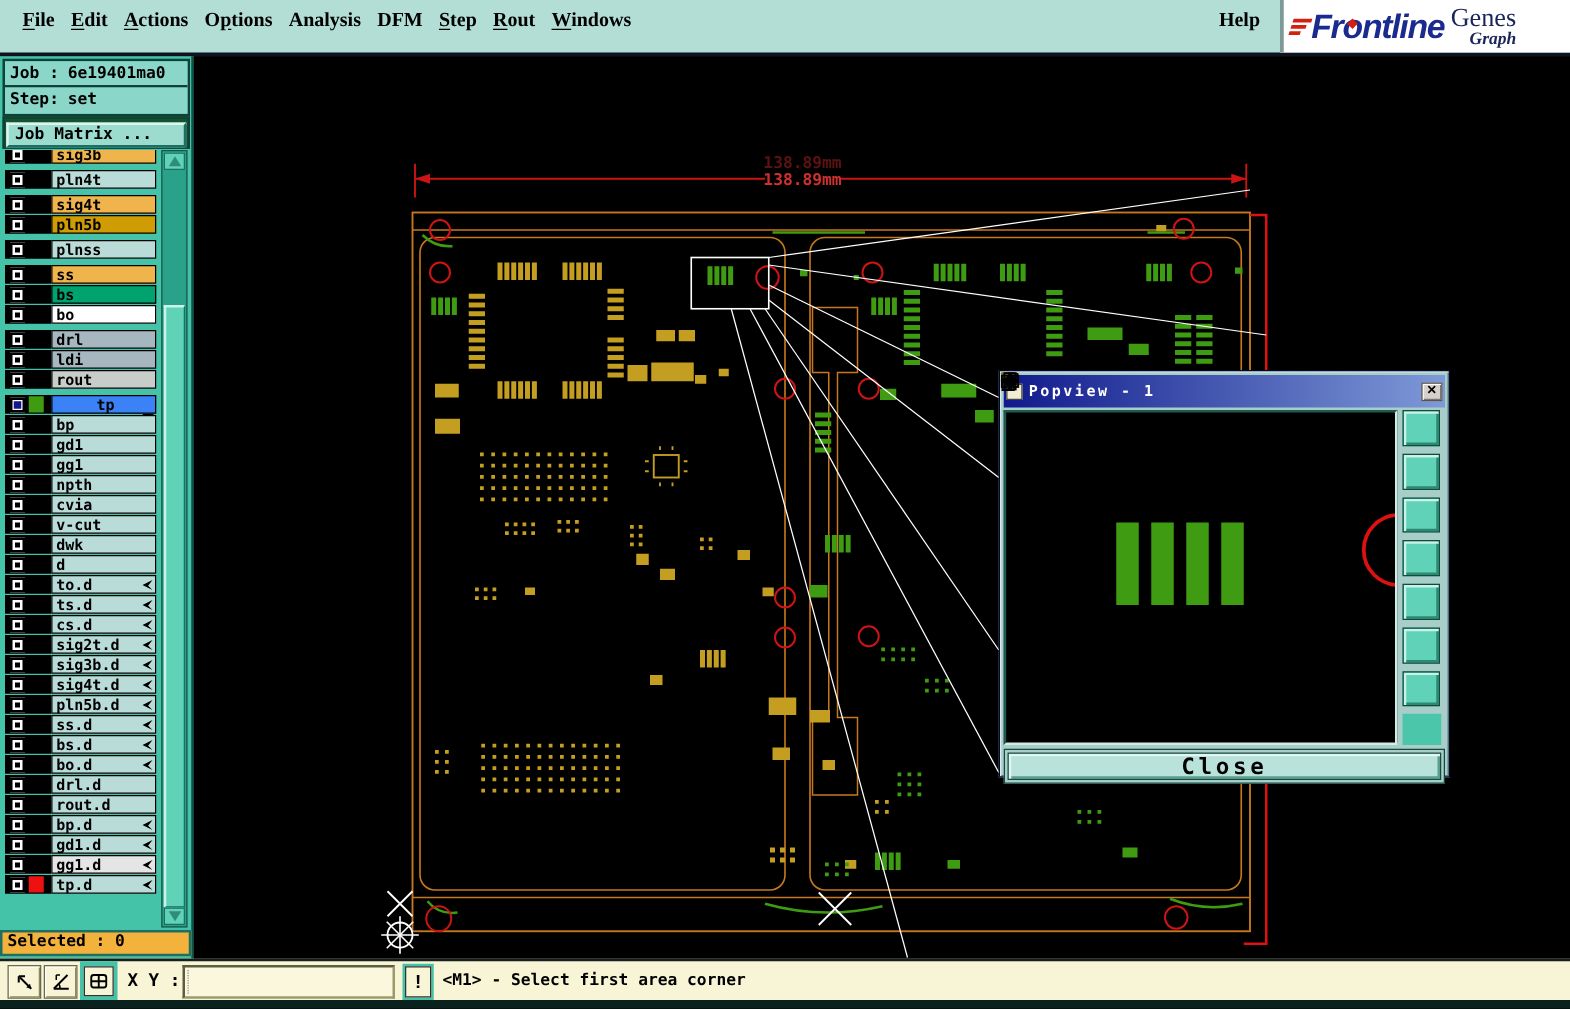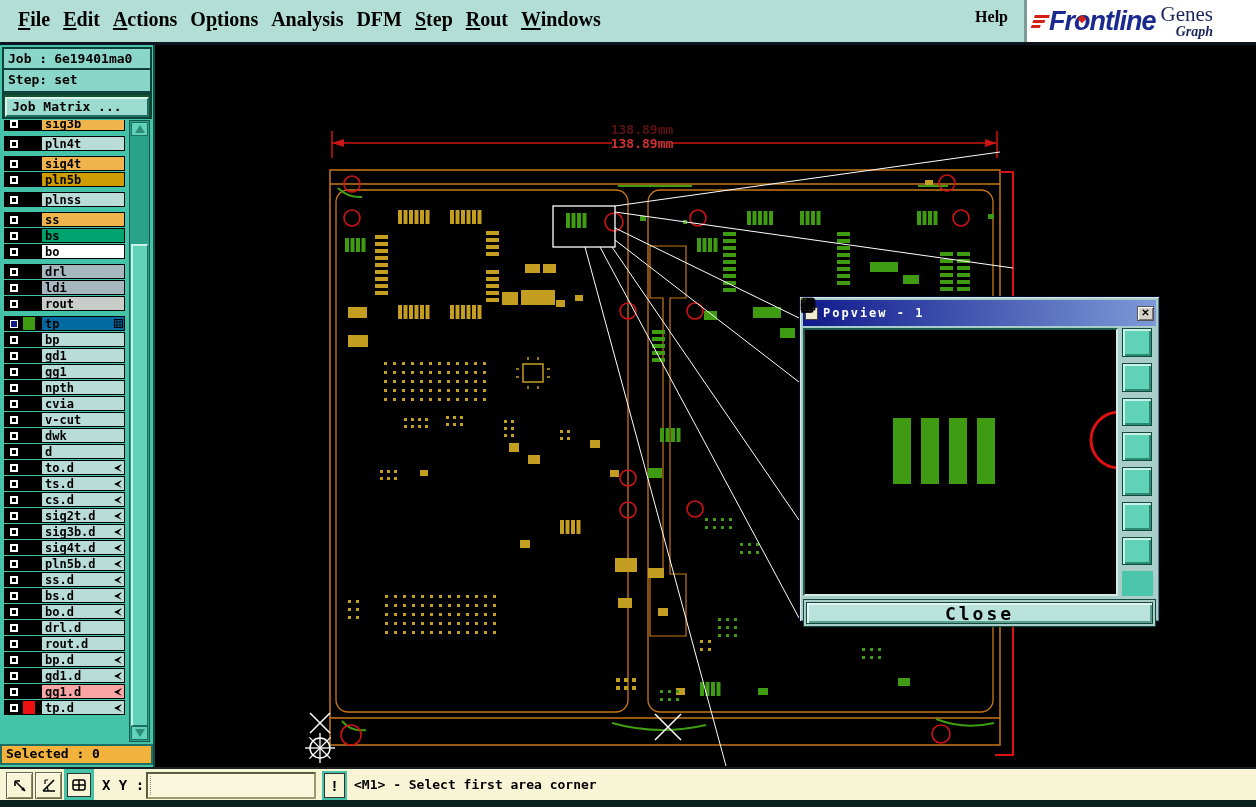--- a/index.html
+++ b/index.html
@@ -3,21 +3,21 @@
 <meta charset="utf-8">
 <style>
   * { margin:0; padding:0; box-sizing:border-box; }
   html,body { width:1256px; height:807px; overflow:hidden; }
   body { position:relative; background:#000; font-family:"DejaVu Sans Mono", monospace; }
 
   
   .header { position:absolute; left:0; top:0; width:1256px; height:45px;
             background:#b2ded6; border-bottom:3px solid #0d1420; display:flex; }
   .menu-items { display:flex; gap:13px; padding:8px 0 0 18px;
-                font-family:"Liberation Serif", serif; font-weight:bold; font-size:20px; color:#000; }
+                font-family:"Liberation Serif", serif; font-weight:bold; font-size:16px; color:#000; }
   .menu-item { cursor:default; white-space:nowrap; }
   .mn { text-decoration:underline; text-underline-offset:2px; }
   .help-item { margin-left:auto; font-family:"Liberation Serif", serif; font-weight:bold;
                font-size:16px; padding:8px 16px 0 0; }
   .logo-box { width:232px; height:42px; background:#fff; border-left:3px solid #7e9a96;
               display:flex; align-items:center; padding-left:6px; overflow:hidden; position:relative; flex:none; }
   .stripes { width:15px; height:16px; display:flex; flex-direction:column; justify-content:center;
              gap:2px; margin-right:1px; transform:skewX(-18deg); }
   .stripes div { height:3px; background:#d42010; }
   .stripes .s1 { width:15px; } .stripes .s2 { width:12px; } .stripes .s3 { width:9px; }
@@ -254,21 +254,21 @@
         </span>
         <span class="lab" style="background: rgb(201, 205, 201);">
           <span>rout</span>
         </span>
       </div>
       <div class="lrow sep">
         <span class="cbcol">
           <span class="cb sel"></span>
           <span class="chip" style="background: rgb(63, 155, 18);"></span>
         </span>
-        <span class="lab" style="background: #0369a1;">
+        <span class="lab" style="background: #3b82f6; flex-direction: column;">
           <span>tp</span>
           <span class="mk">
             <svg width="9" height="9" viewBox="0 0 9 9">
               <rect x="0.5" y="0.5" width="8" height="8" fill="none" stroke="#000"></rect>
               <path d="M3,0 V9 M6,0 V9 M0,3 H9 M0,6 H9" stroke="#000" stroke-width="0.8"></path>
             </svg>
           </span>
         </span>
       </div>
       <div class="lrow">
@@ -504,21 +504,21 @@
             <svg width="10" height="10" viewBox="0 0 10 10">
               <polygon points="1,5 9,1 5.5,5.5 9,9" fill="#000"></polygon>
             </svg>
           </span>
         </span>
       </div>
       <div class="lrow">
         <span class="cbcol">
           <span class="cb"></span>
         </span>
-        <span class="lab" style="background: #fca5a5; align-items: center;">
+        <span class="lab" style="background: #e5e5e5; align-items: center;">
           <span>gg1.d</span>
           <span class="mk">
             <svg width="10" height="10" viewBox="0 0 10 10">
               <polygon points="1,5 9,1 5.5,5.5 9,9" fill="#000"></polygon>
             </svg>
           </span>
         </span>
       </div>
       <div class="lrow">
         <span class="cbcol">

